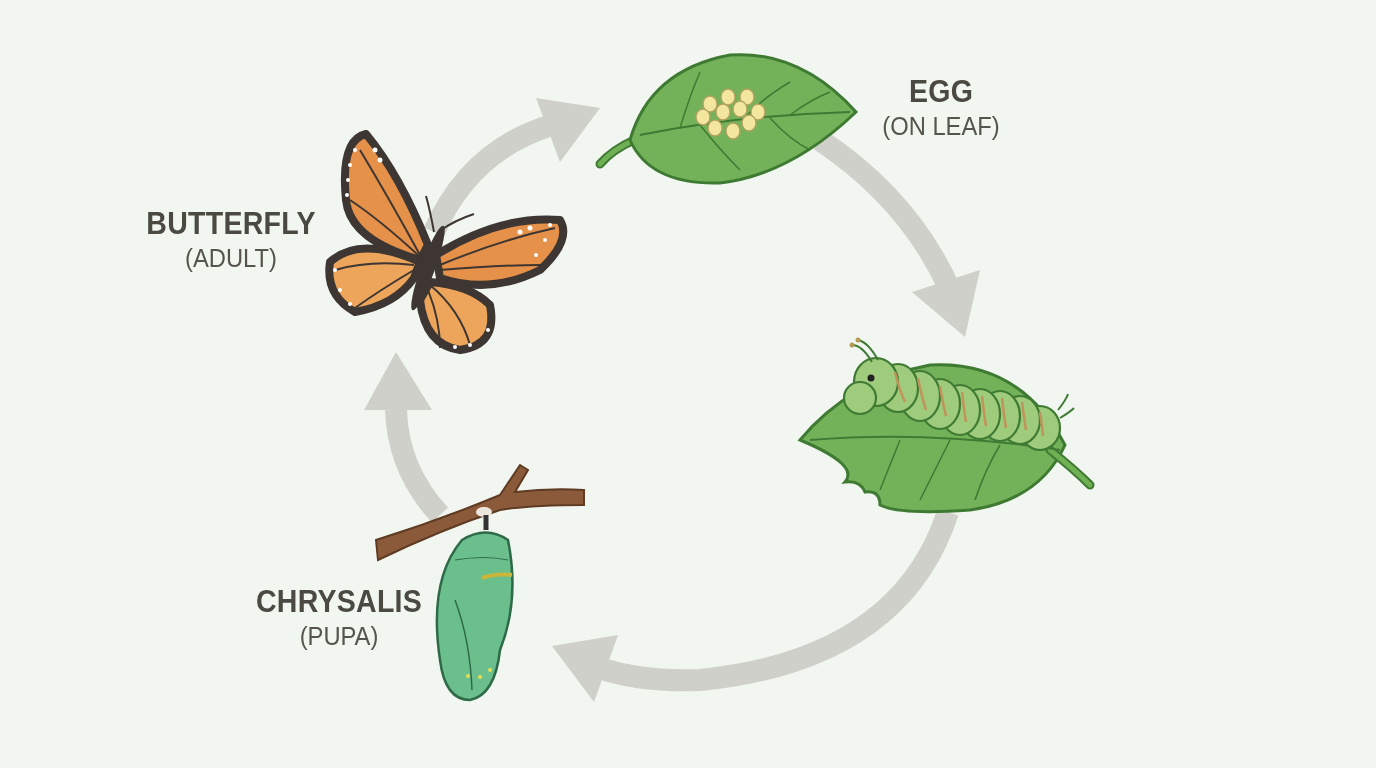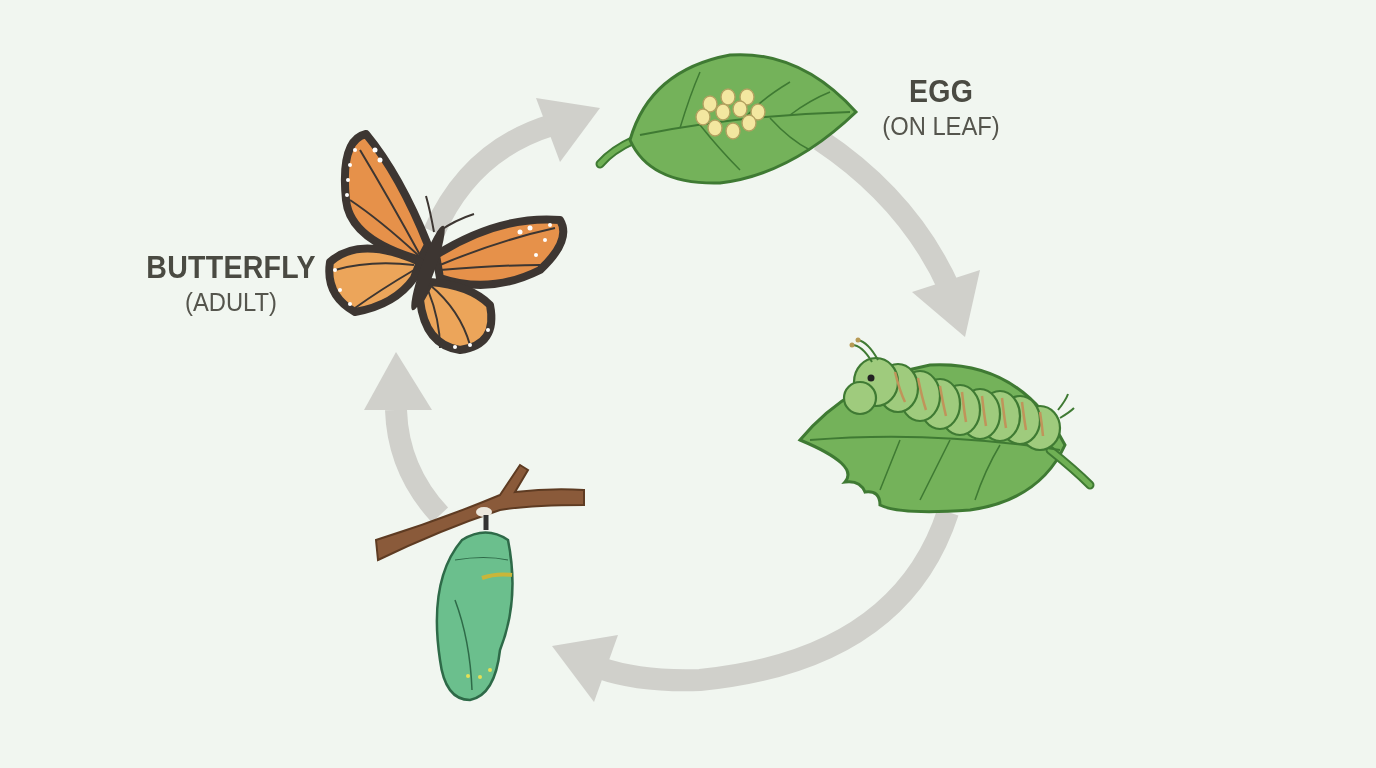--- a/index.html
+++ b/index.html
@@ -168,19 +168,23 @@
       </g>
     </g>
   </svg>
 
   <div class="label" style="left:860px; top:76px; width:162px;">
     <span class="title">EGG</span>
     <span class="sub">(ON LEAF)</span>
   </div>
 
 
+  <div class="label" style="left:244px; top:586px; width:190px;">
+    <span class="title">CHRYSALIS</span>
+    <span class="sub">(PUPA)</span>
+  </div>
 
-  <div class="label" style="left:138px; top:208px; width:186px;margin-top:44px;">
+  <div class="label" style="left:138px; top:208px; width:186px;">
     <span class="title">BUTTERFLY</span>
     <span class="sub">(ADULT)</span>
   </div>
 
 </div>
 
 </body></html>

